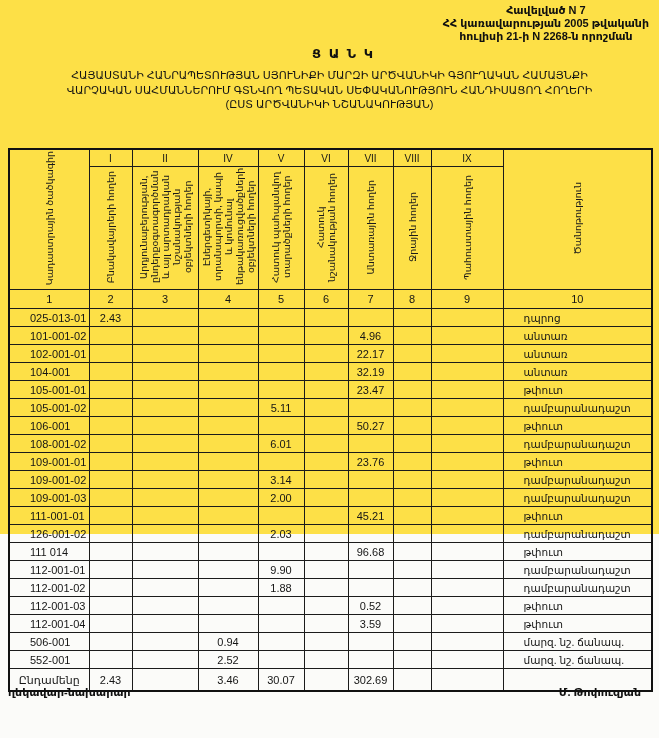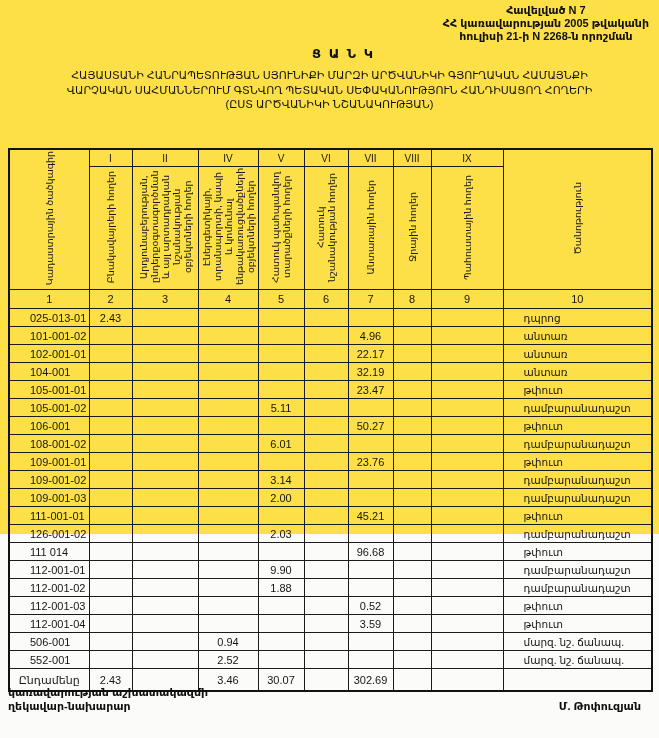--- a/index.html
+++ b/index.html
@@ -457,19 +457,18 @@
           <td class="num">302.69</td>
           <td class="num"></td>
           <td class="num"></td>
           <td class="note"></td>
         </tr>
       </tbody>
   </table>
 
   <div class="footer">
     <div>
-      <div>կառավարության աշխատակազմի</div>
       <div>ղեկավար-նախարար</div>
     </div>
     <div class="signature">Մ. Թոփուզյան</div>
   </div>
 
 </div>
 
 </body></html>

